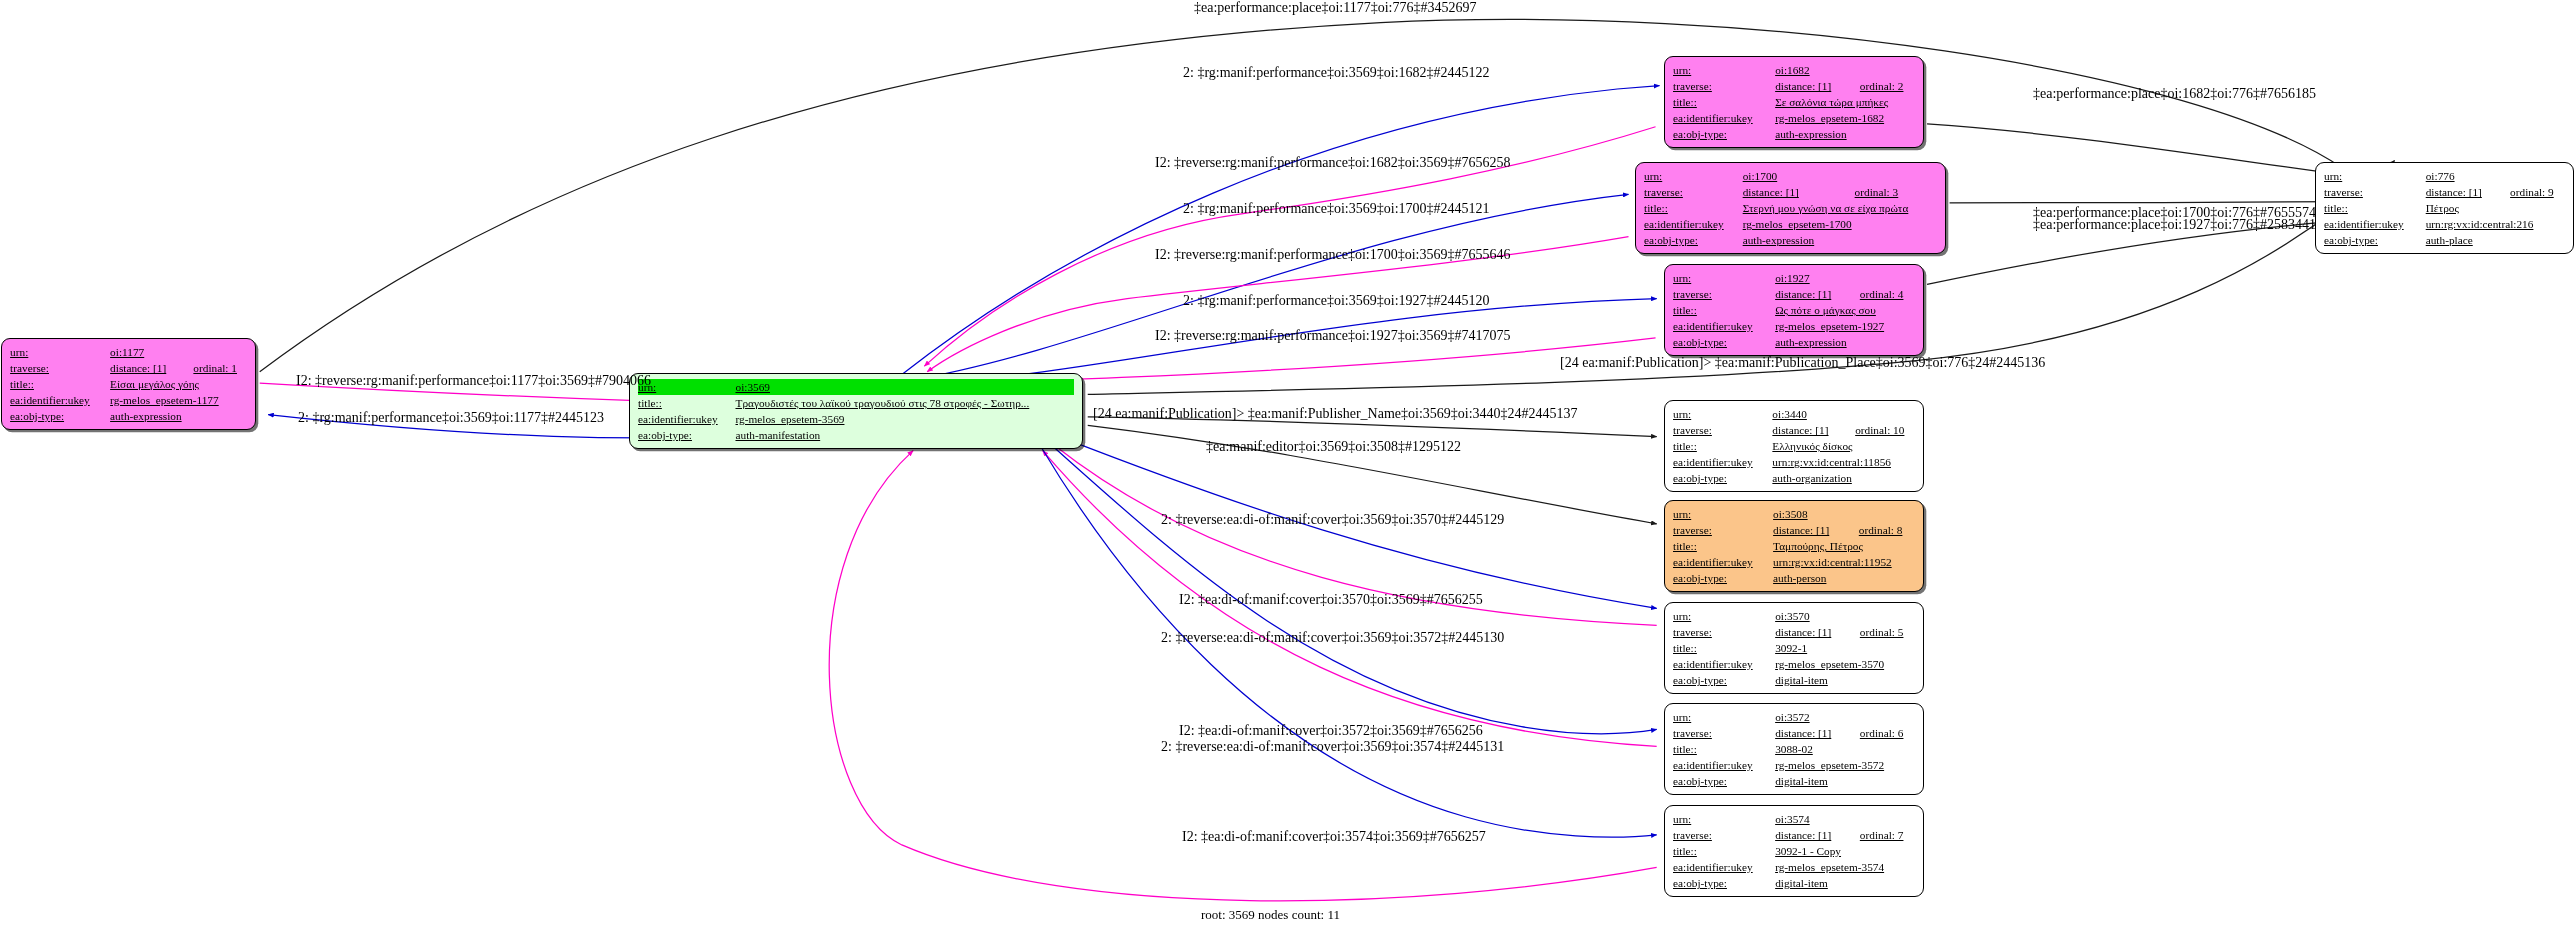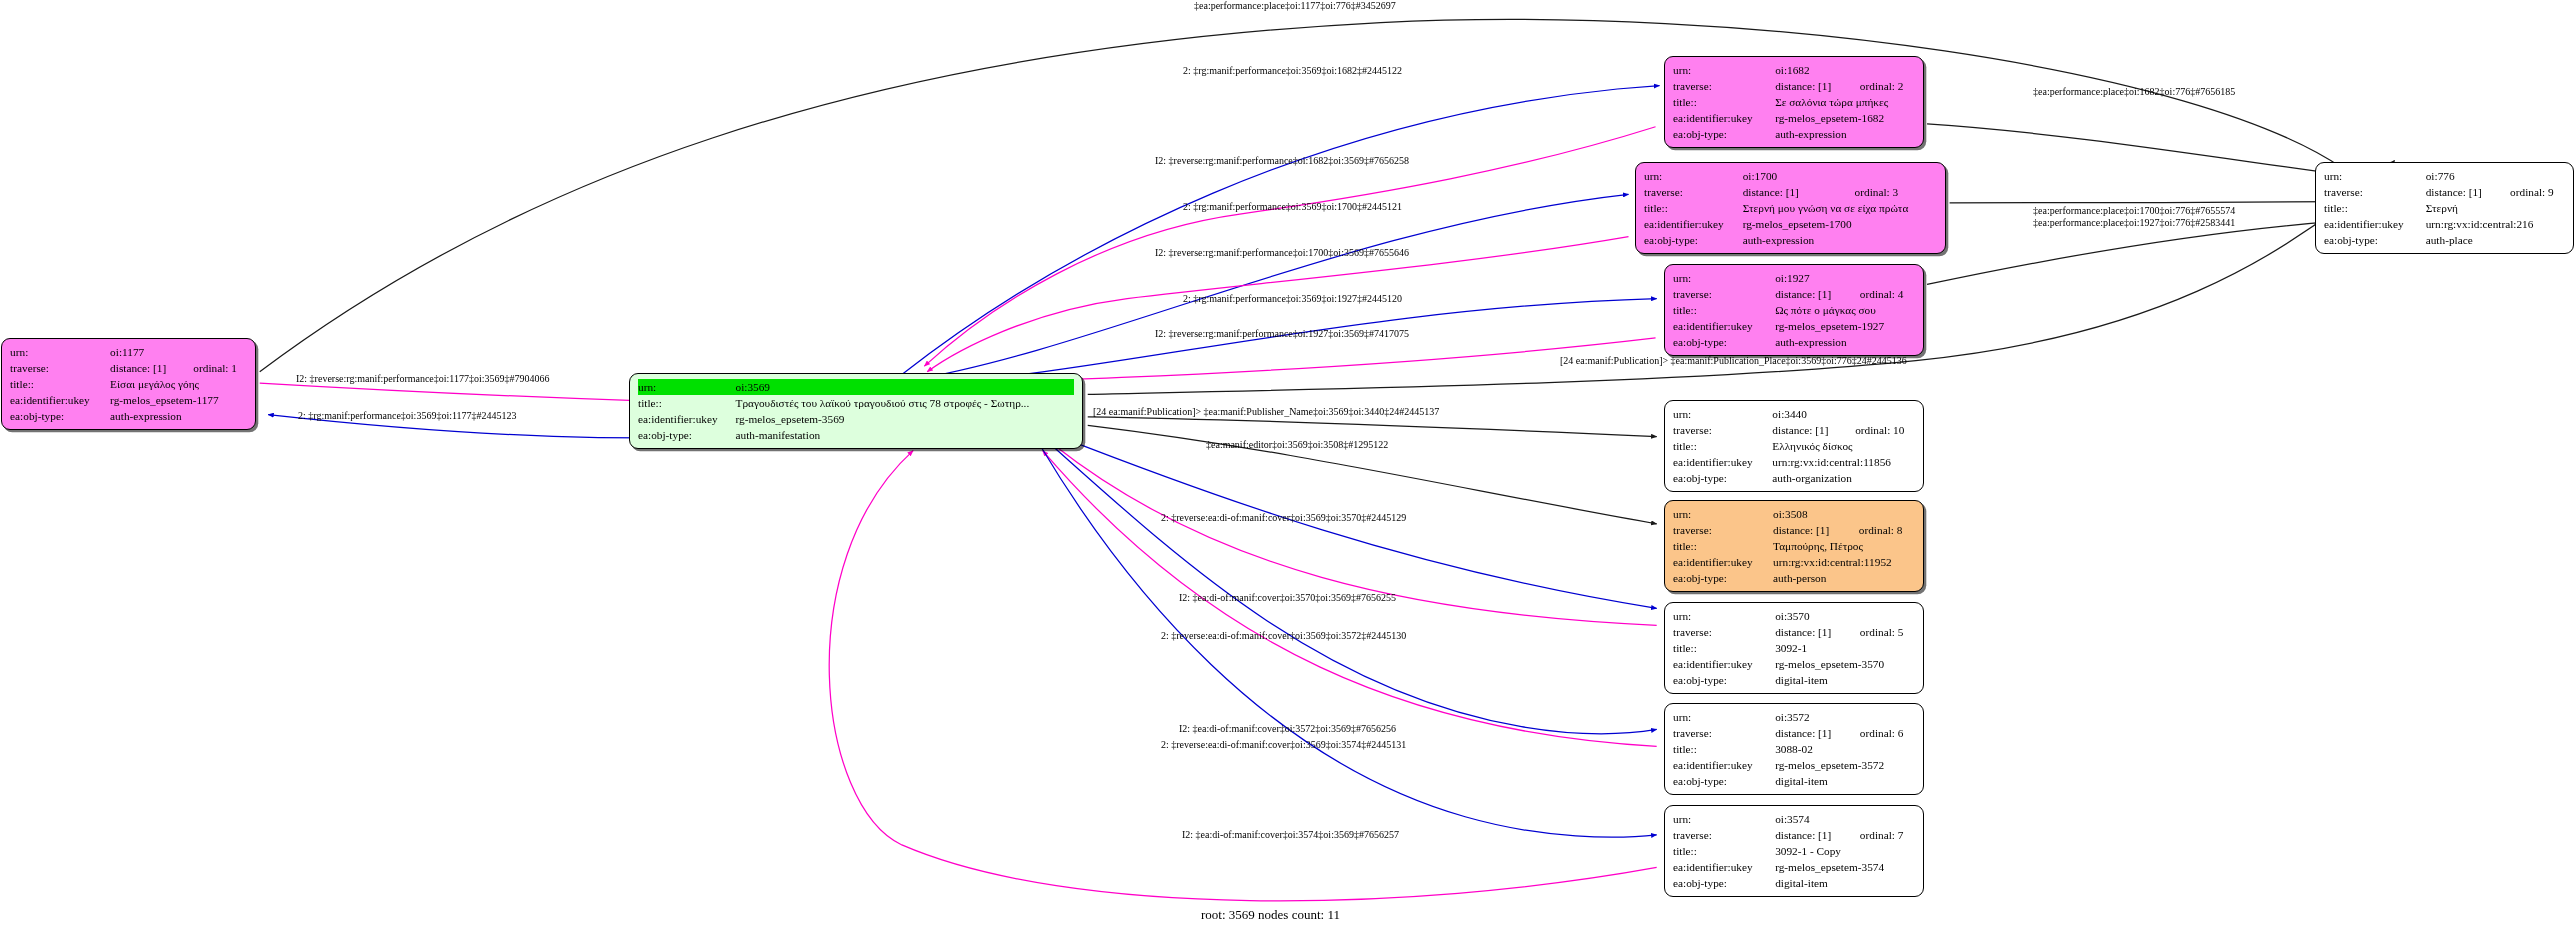--- a/index.html
+++ b/index.html
@@ -30,20 +30,21 @@
     background: #ffffff;
     padding: 5px 8px 5px 8px;
     overflow: hidden;
   }
   .node.shadow {
     box-shadow: 2.3px 2.3px 0 rgba(0,0,0,0.55);
   }
   .node table {
     border-collapse: collapse;
     width: 100%;
+    text-decoration: underline;
   }
   .node td {
     font-size: 11.3px;
     line-height: 1.42;
     white-space: nowrap;
     padding: 0 0 0 0;
     vertical-align: baseline;
     color: #000000;
   }
   .node td.key {
@@ -60,21 +61,21 @@
   }
   .hl td.key { box-shadow: none; }
 
   .node.magenta { background: #ff80f0; }
   .node.green   { background: #ddffdd; }
   .node.orange  { background: #fbc58a; }
   .node.white   { background: #ffffff; }
 
   .edge-label {
     position: absolute;
-    font-size: 10px;
+    font-size: 14px;
     color: #000000;
     white-space: nowrap;
     line-height: 1;
   }
   .caption {
     position: absolute;
     font-size: 13px;
     color: #000000;
     white-space: nowrap;
   }
@@ -284,21 +285,21 @@
         <td class="key">urn:</td>
         <td class="val" colspan="2">oi:776</td>
       </tr>
       <tr>
         <td class="key">traverse:</td>
         <td class="val">distance: [1]</td>
         <td class="val2">ordinal: 9</td>
       </tr>
       <tr>
         <td class="key">title::</td>
-        <td class="val" colspan="2">Στερνή</td>
+        <td class="val" colspan="2">Πέτρος</td>
       </tr>
       <tr>
         <td class="key">ea:identifier:ukey</td>
         <td class="val" colspan="2">urn:rg:vx:id:central:216</td>
       </tr>
       <tr>
         <td class="key">ea:obj-type:</td>
         <td class="val" colspan="2">auth-place</td>
       </tr>
     </tbody>

